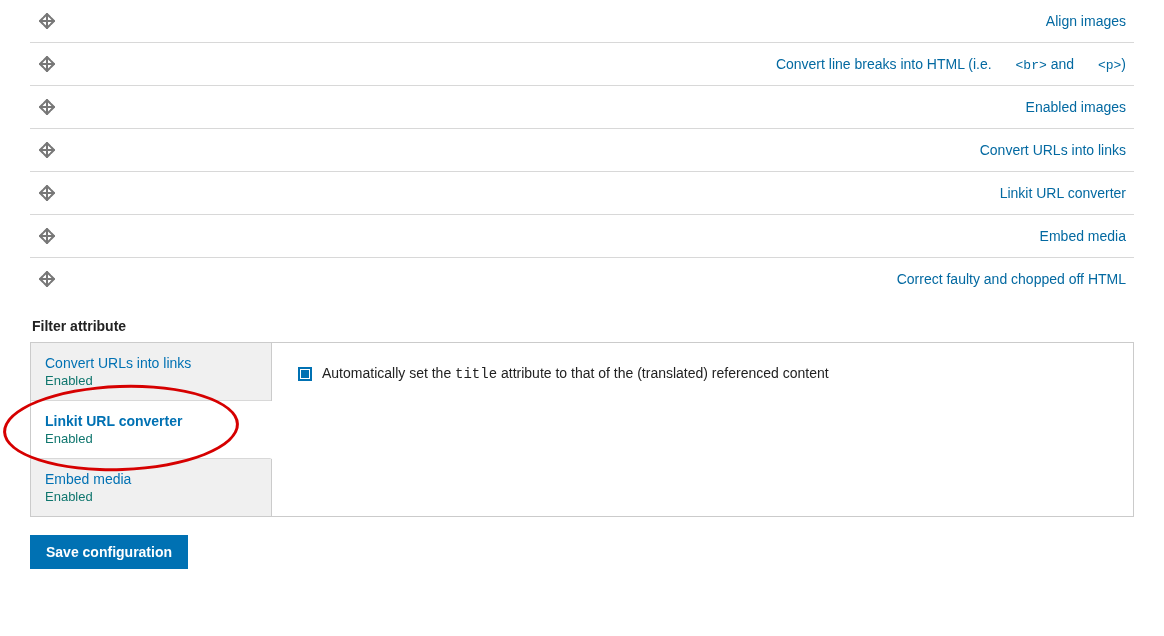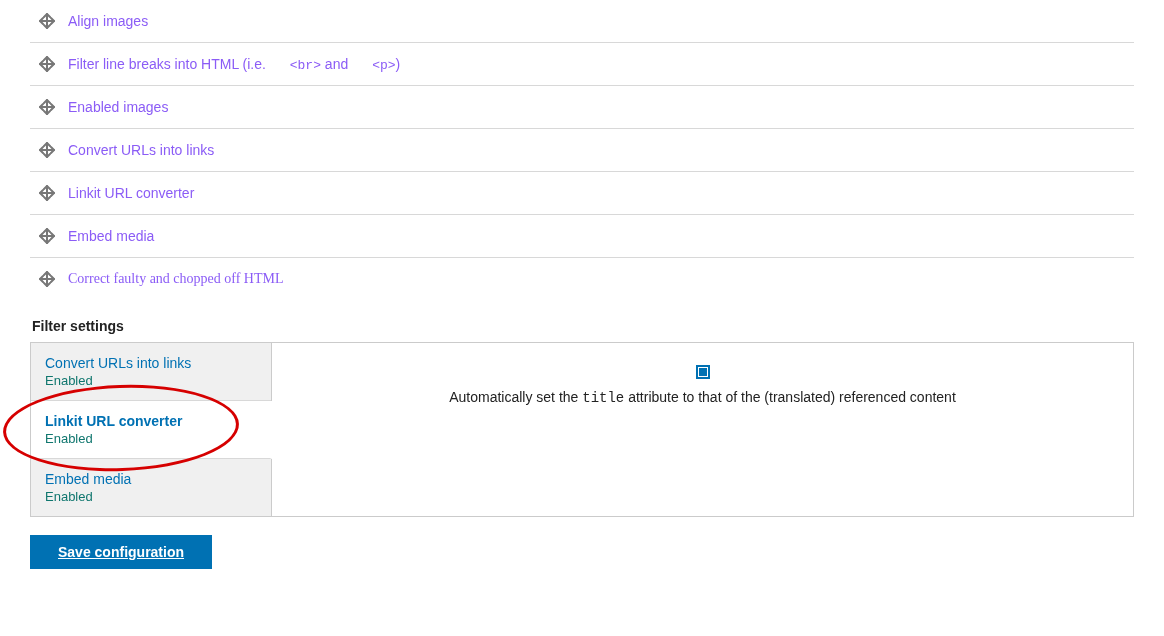--- a/index.html
+++ b/index.html
@@ -30,21 +30,22 @@
     width: 18px;
     height: 18px;
     color: #777;
     margin-right: 12px;
     display: flex;
     align-items: center;
     justify-content: center;
   }
   .filter-row .label {
     flex: 1 1 auto;
-    color: #8b5cf6;
+    color: #0369a1;
+    text-align: right;
   }
   .filter-row code {
     font-family: "Courier New", monospace;
     font-size: 13px;
     margin-left: 20px;
   }
 
   
   .section-heading {
     font-weight: 700;
@@ -87,21 +88,20 @@
   .settings-content {
     flex: 1 1 auto;
     padding: 22px 26px;
   }
 
   
   .check-row {
     display: flex;
     align-items: center;
     gap: 10px;
-    flex-direction: column;
   }
   .check-box {
     width: 14px;
     height: 14px;
     border: 2px solid #0071b3;
     display: inline-flex;
     align-items: center;
     justify-content: center;
     box-sizing: border-box;
   }
@@ -113,26 +113,25 @@
   .check-row .lbl code {
     font-family: "Courier New", monospace;
   }
 
   
   .save-btn {
     display: inline-block;
     background: #0071b3;
     color: #fff;
     font-weight: 700;
-    padding: 9px 28px;
+    padding: 9px 16px;
     margin-top: 18px;
     border: none;
     cursor: pointer;
     font-size: 14px;
-    text-decoration: underline;
   }
 
   
   .annotation-ellipse {
     position: absolute;
     border: 3px solid #d60000;
     border-radius: 50%;
     transform: rotate(-2deg);
     pointer-events: none;
     box-shadow: 0 0 0 0 transparent;
@@ -186,21 +185,21 @@
         <svg class="move-icon" viewBox="0 0 16 16">
             <line x1="8" y1="1" x2="8" y2="15"></line>
             <line x1="1" y1="8" x2="15" y2="8"></line>
             <polyline points="5,4 8,1 11,4"></polyline>
             <polyline points="5,12 8,15 11,12"></polyline>
             <polyline points="4,5 1,8 4,11"></polyline>
             <polyline points="12,5 15,8 12,11"></polyline>
           </svg>
       </span>
       <span class="label">
-        <span>Filter line breaks into HTML (i.e. </span><code>&lt;br&gt;</code><span> and </span><code>&lt;p&gt;</code><span>)</span>
+        <span>Convert line breaks into HTML (i.e. </span><code>&lt;br&gt;</code><span> and </span><code>&lt;p&gt;</code><span>)</span>
       </span>
     </div>
 
     <div class="filter-row">
       <span class="drag">
         <svg class="move-icon" viewBox="0 0 16 16">
             <line x1="8" y1="1" x2="8" y2="15"></line>
             <line x1="1" y1="8" x2="15" y2="8"></line>
             <polyline points="5,4 8,1 11,4"></polyline>
             <polyline points="5,12 8,15 11,12"></polyline>
@@ -246,37 +245,37 @@
             <line x1="1" y1="8" x2="15" y2="8"></line>
             <polyline points="5,4 8,1 11,4"></polyline>
             <polyline points="5,12 8,15 11,12"></polyline>
             <polyline points="4,5 1,8 4,11"></polyline>
             <polyline points="12,5 15,8 12,11"></polyline>
           </svg>
       </span>
       <span class="label">Embed media</span>
     </div>
 
-    <div class="filter-row" style="border-bottom:none;font-family:Liberation Serif, serif;">
+    <div class="filter-row" style="border-bottom:none;">
       <span class="drag">
         <svg class="move-icon" viewBox="0 0 16 16">
             <line x1="8" y1="1" x2="8" y2="15"></line>
             <line x1="1" y1="8" x2="15" y2="8"></line>
             <polyline points="5,4 8,1 11,4"></polyline>
             <polyline points="5,12 8,15 11,12"></polyline>
             <polyline points="4,5 1,8 4,11"></polyline>
             <polyline points="12,5 15,8 12,11"></polyline>
           </svg>
       </span>
       <span class="label">Correct faulty and chopped off HTML</span>
     </div>
 
   </div>
 
-  <div class="section-heading">Filter settings</div>
+  <div class="section-heading">Filter attribute</div>
 
   <div class="settings-block rel-wrap">
 
     <div class="settings-tabs">
 
       <div class="settings-tab">
         <div class="title">Convert URLs into links</div>
         <div class="sub">Enabled</div>
       </div>
 

